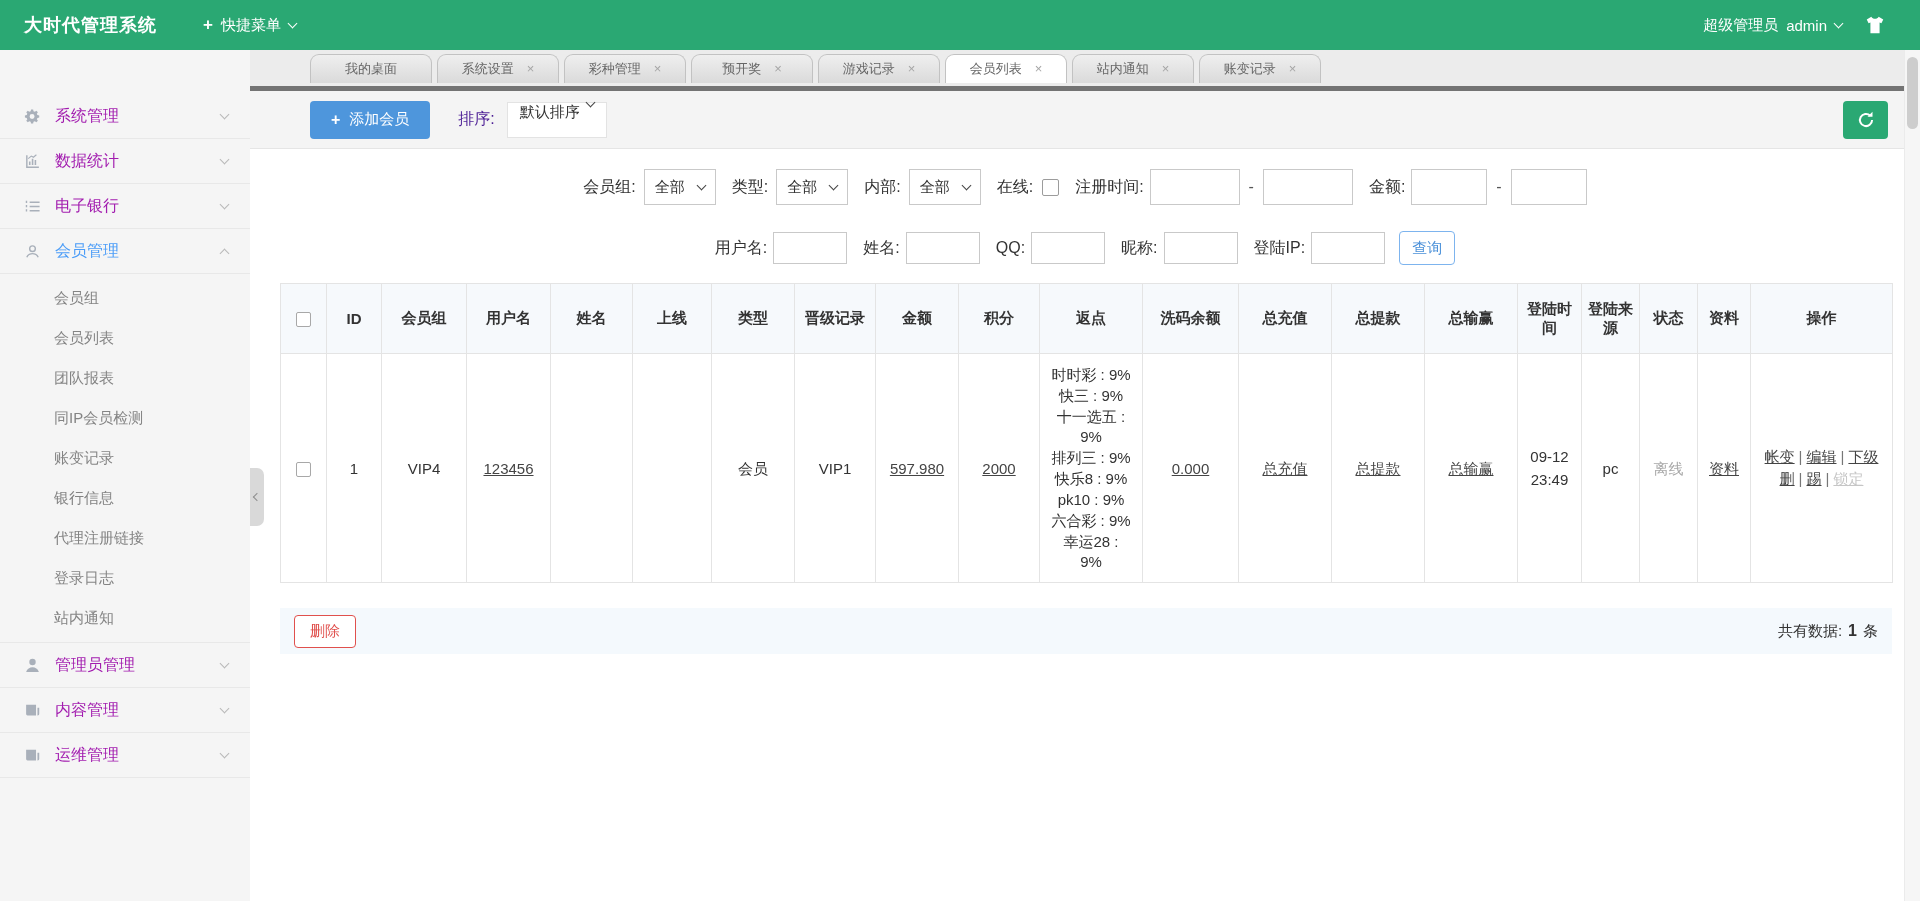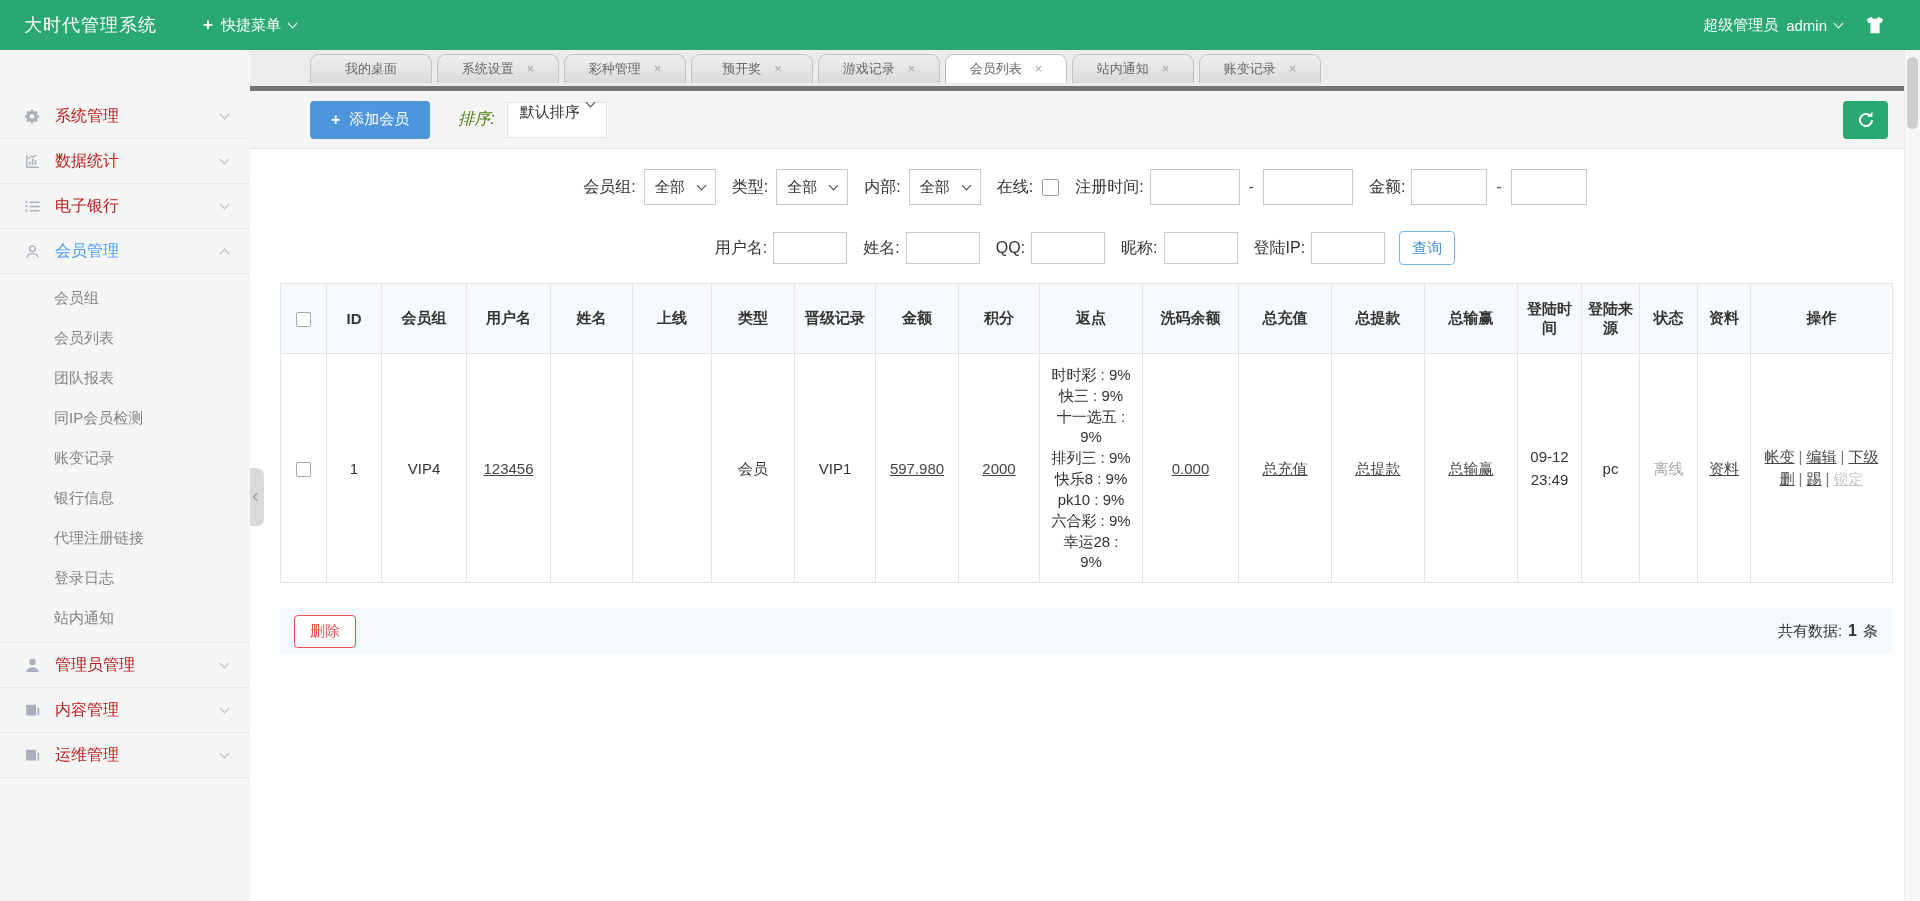--- a/index.html
+++ b/index.html
@@ -1,38 +1,38 @@
 <!DOCTYPE html>
 <html><head>
 <meta charset="utf-8">
 <style>
   * { margin:0; padding:0; box-sizing:border-box; }
   html,body { width:1920px; height:901px; overflow:hidden; background:#fff;
     font-family:"Liberation Sans","DejaVu Sans",sans-serif; color:#333; }
 
   
   .topbar { height:50px; background:#2aa873; color:#fff; display:flex; align-items:center; padding:0 24px; position:relative; z-index:5; }
-  .brand { font-size:18px; font-weight:normal; letter-spacing:1px; }
+  .brand { font-size:18px; font-weight:bold; letter-spacing:1px; }
   .quickmenu { margin-left:46px; font-size:15px; display:flex; align-items:center; gap:8px; cursor:pointer; }
   .plus-glyph { font-size:17px; font-weight:bold; }
   .topbar-right { margin-left:auto; display:flex; align-items:center; gap:8px; font-size:15px; padding-right:10px; }
   .user-dd { display:flex; align-items:center; gap:8px; cursor:pointer; }
   .shirt-btn { margin-left:14px; display:inline-flex; cursor:pointer; }
 
   
   .chev { display:inline-block; width:7px; height:7px; border-right:2px solid currentColor; border-bottom:2px solid currentColor; }
   .chev.down { transform:rotate(45deg); margin-top:-4px; }
   .chev.up   { transform:rotate(-135deg); margin-top:4px; }
   .chev.left { transform:rotate(135deg); }
   .chev.thin { border-width:1.5px; }
 
   
   .sidebar { position:absolute; top:50px; left:0; bottom:0; width:250px; background:#f5f5f5; z-index:4; }
   .menu { list-style:none; padding-top:44px; }
-  .top-item { height:45px; display:flex; align-items:center; padding:0 22px; font-size:16px; color:#b91c1c;
+  .top-item { height:45px; display:flex; align-items:center; padding:0 22px; font-size:16px; color:#a21caf;
     border-bottom:1px solid #e8e8e8; cursor:pointer; }
   .micon { width:20px; margin-right:13px; color:#a9b0ba; display:inline-flex; justify-content:center; }
   .mlabel { flex:1; }
   .top-item .chev { color:#b9b9b9; }
   .top-item.active { color:#4a9cf8; }
   .sub-list { list-style:none; border-bottom:1px solid #e8e8e8; padding:4px 0; }
   .sub-item { height:40px; line-height:40px; padding-left:54px; font-size:15px; color:#848484; cursor:pointer; }
   .collapse-handle { position:absolute; left:250px; top:418px; width:14px; height:58px; background:#d9d9d9;
     border-radius:0 7px 7px 0; display:flex; align-items:center; justify-content:center; color:#8f8f8f; cursor:pointer; z-index:6; }
   .collapse-handle .chev { width:6px; height:6px; }
@@ -44,21 +44,21 @@
   .tab { height:29px; min-width:122px; display:flex; align-items:center; justify-content:center; gap:13px;
     padding:0 16px; margin-right:5px; font-size:13px; color:#666;
     background:linear-gradient(#efefef,#dadada); border:1px solid #c2c2c2; border-bottom:none; border-radius:9px 9px 0 0; cursor:pointer; }
   .tab.active { background:#fff; }
   .tab-x { color:#a5a5a5; font-size:13px; cursor:pointer; }
 
   .toolbar { height:58px; background:#f4f4f4; border-bottom:1px solid #e5e5e5; display:flex; align-items:center; padding-left:60px; position:relative; }
   .btn-add { height:38px; padding:0 21px; background:#4e96dc; border:none; border-radius:4px; color:#fff; font-size:15px;
     display:flex; align-items:center; gap:9px; cursor:pointer; font-family:inherit; }
   .btn-add .plus-glyph { font-size:16px; }
-  .sort-label { margin-left:28px; font-size:16px; color:#4d7c0f;font-style:italic; }
+  .sort-label { margin-left:28px; font-size:16px; color:#4c1d95; }
   .sort-select { margin-left:12px; width:100px; height:36px; background:#fff; border:1px solid #e3e3e3;
     display:flex; justify-content:space-between; padding:0 12px; font-size:15px; cursor:pointer; }
   .sort-select .chev { color:#444; }
   .btn-refresh { position:absolute; right:32px; top:10px; width:45px; height:38px; background:#2aa873; border:none; border-radius:4px;
     display:flex; align-items:center; justify-content:center; cursor:pointer; }
 
   
   .content { padding-top:20px; }
   .filter-row { display:flex; align-items:center; justify-content:center; font-size:16px; color:#333; }
   .filter-row.r1 { margin-bottom:26px; }

